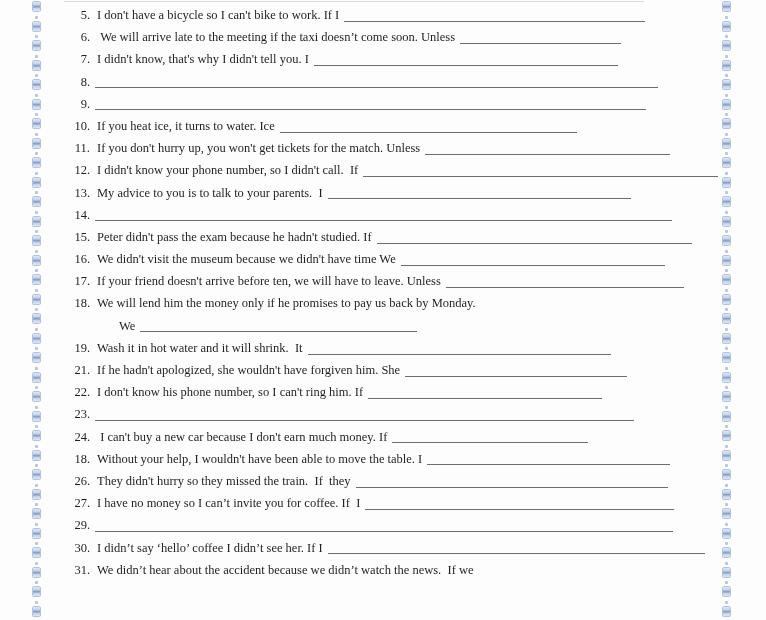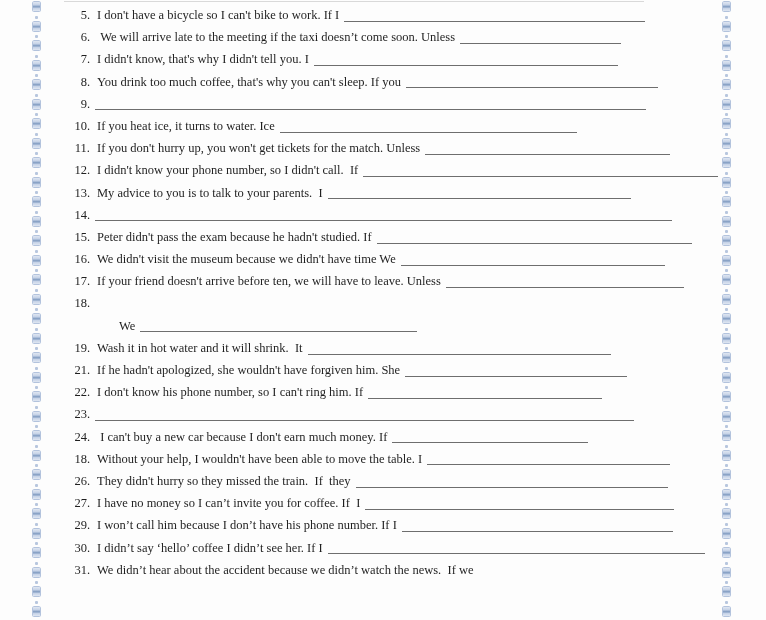--- a/index.html
+++ b/index.html
@@ -201,21 +201,20 @@
     <span class="txt">&nbsp;We will arrive late to the meeting if the taxi doesn’t come soon. Unless</span>
   <span class="blank" style="margin-right: 109px;"></span>
       </div>
       <div class="row">
     <span class="num">7.</span>
     <span class="txt">I didn't know, that's why I didn't tell you. I</span>
   <span class="blank" style="margin-right: 112px;"></span>
       </div>
       <div class="row">
     <span class="num">8.</span>
-    <span class="txt">You drink too much coffee, that's why you can't sleep. If you</span>
   <span class="blank" style="margin-right: 72px;"></span>
       </div>
       <div class="row">
     <span class="num">9.</span>
   <span class="blank" style="margin-right: 84px;"></span>
       </div>
       <div class="row">
     <span class="num">10.</span>
     <span class="txt">If you heat ice, it turns to water. Ice</span>
   <span class="blank" style="margin-right: 153px;"></span>
@@ -249,20 +248,21 @@
     <span class="txt">We didn't visit the museum because we didn't have time We</span>
   <span class="blank" style="margin-right: 65px;"></span>
       </div>
       <div class="row">
     <span class="num">17.</span>
     <span class="txt">If your friend doesn't arrive before ten, we will have to leave. Unless</span>
   <span class="blank" style="margin-right: 46px;"></span>
       </div>
       <div class="row">
     <span class="num">18.</span>
+    <span class="txt">We will lend him the money only if he promises to pay us back by Monday.</span>
   </div>
       <div class="row cont">
     <span class="num"></span>
     <span class="txt">We</span>
   <span class="blank" style="margin-right: 313px;"></span>
       </div>
       <div class="row">
     <span class="num">19.</span>
     <span class="txt">Wash it in hot water and it will shrink. &nbsp;It</span>
   <span class="blank" style="margin-right: 119px;"></span>
@@ -296,21 +296,20 @@
     <span class="txt">They didn't hurry so they missed the train. &nbsp;If &nbsp;they</span>
   <span class="blank" style="margin-right: 62px;"></span>
       </div>
       <div class="row">
     <span class="num">27.</span>
     <span class="txt">I have no money so I can’t invite you for coffee. If &nbsp;I</span>
   <span class="blank" style="margin-right: 56px;"></span>
       </div>
       <div class="row">
     <span class="num">29.</span>
-    <span class="txt">I won’t call him because I don’t have his phone number. If I</span>
   <span class="blank" style="margin-right: 57px;"></span>
       </div>
       <div class="row">
     <span class="num">30.</span>
     <span class="txt">I didn’t say ‘hello’ coffee I didn’t see her. If I</span>
   <span class="blank" style="margin-right: 25px;"></span>
       </div>
       <div class="row">
     <span class="num">31.</span>
     <span class="txt">We didn’t hear about the accident because we didn’t watch the news. &nbsp;If we</span>

